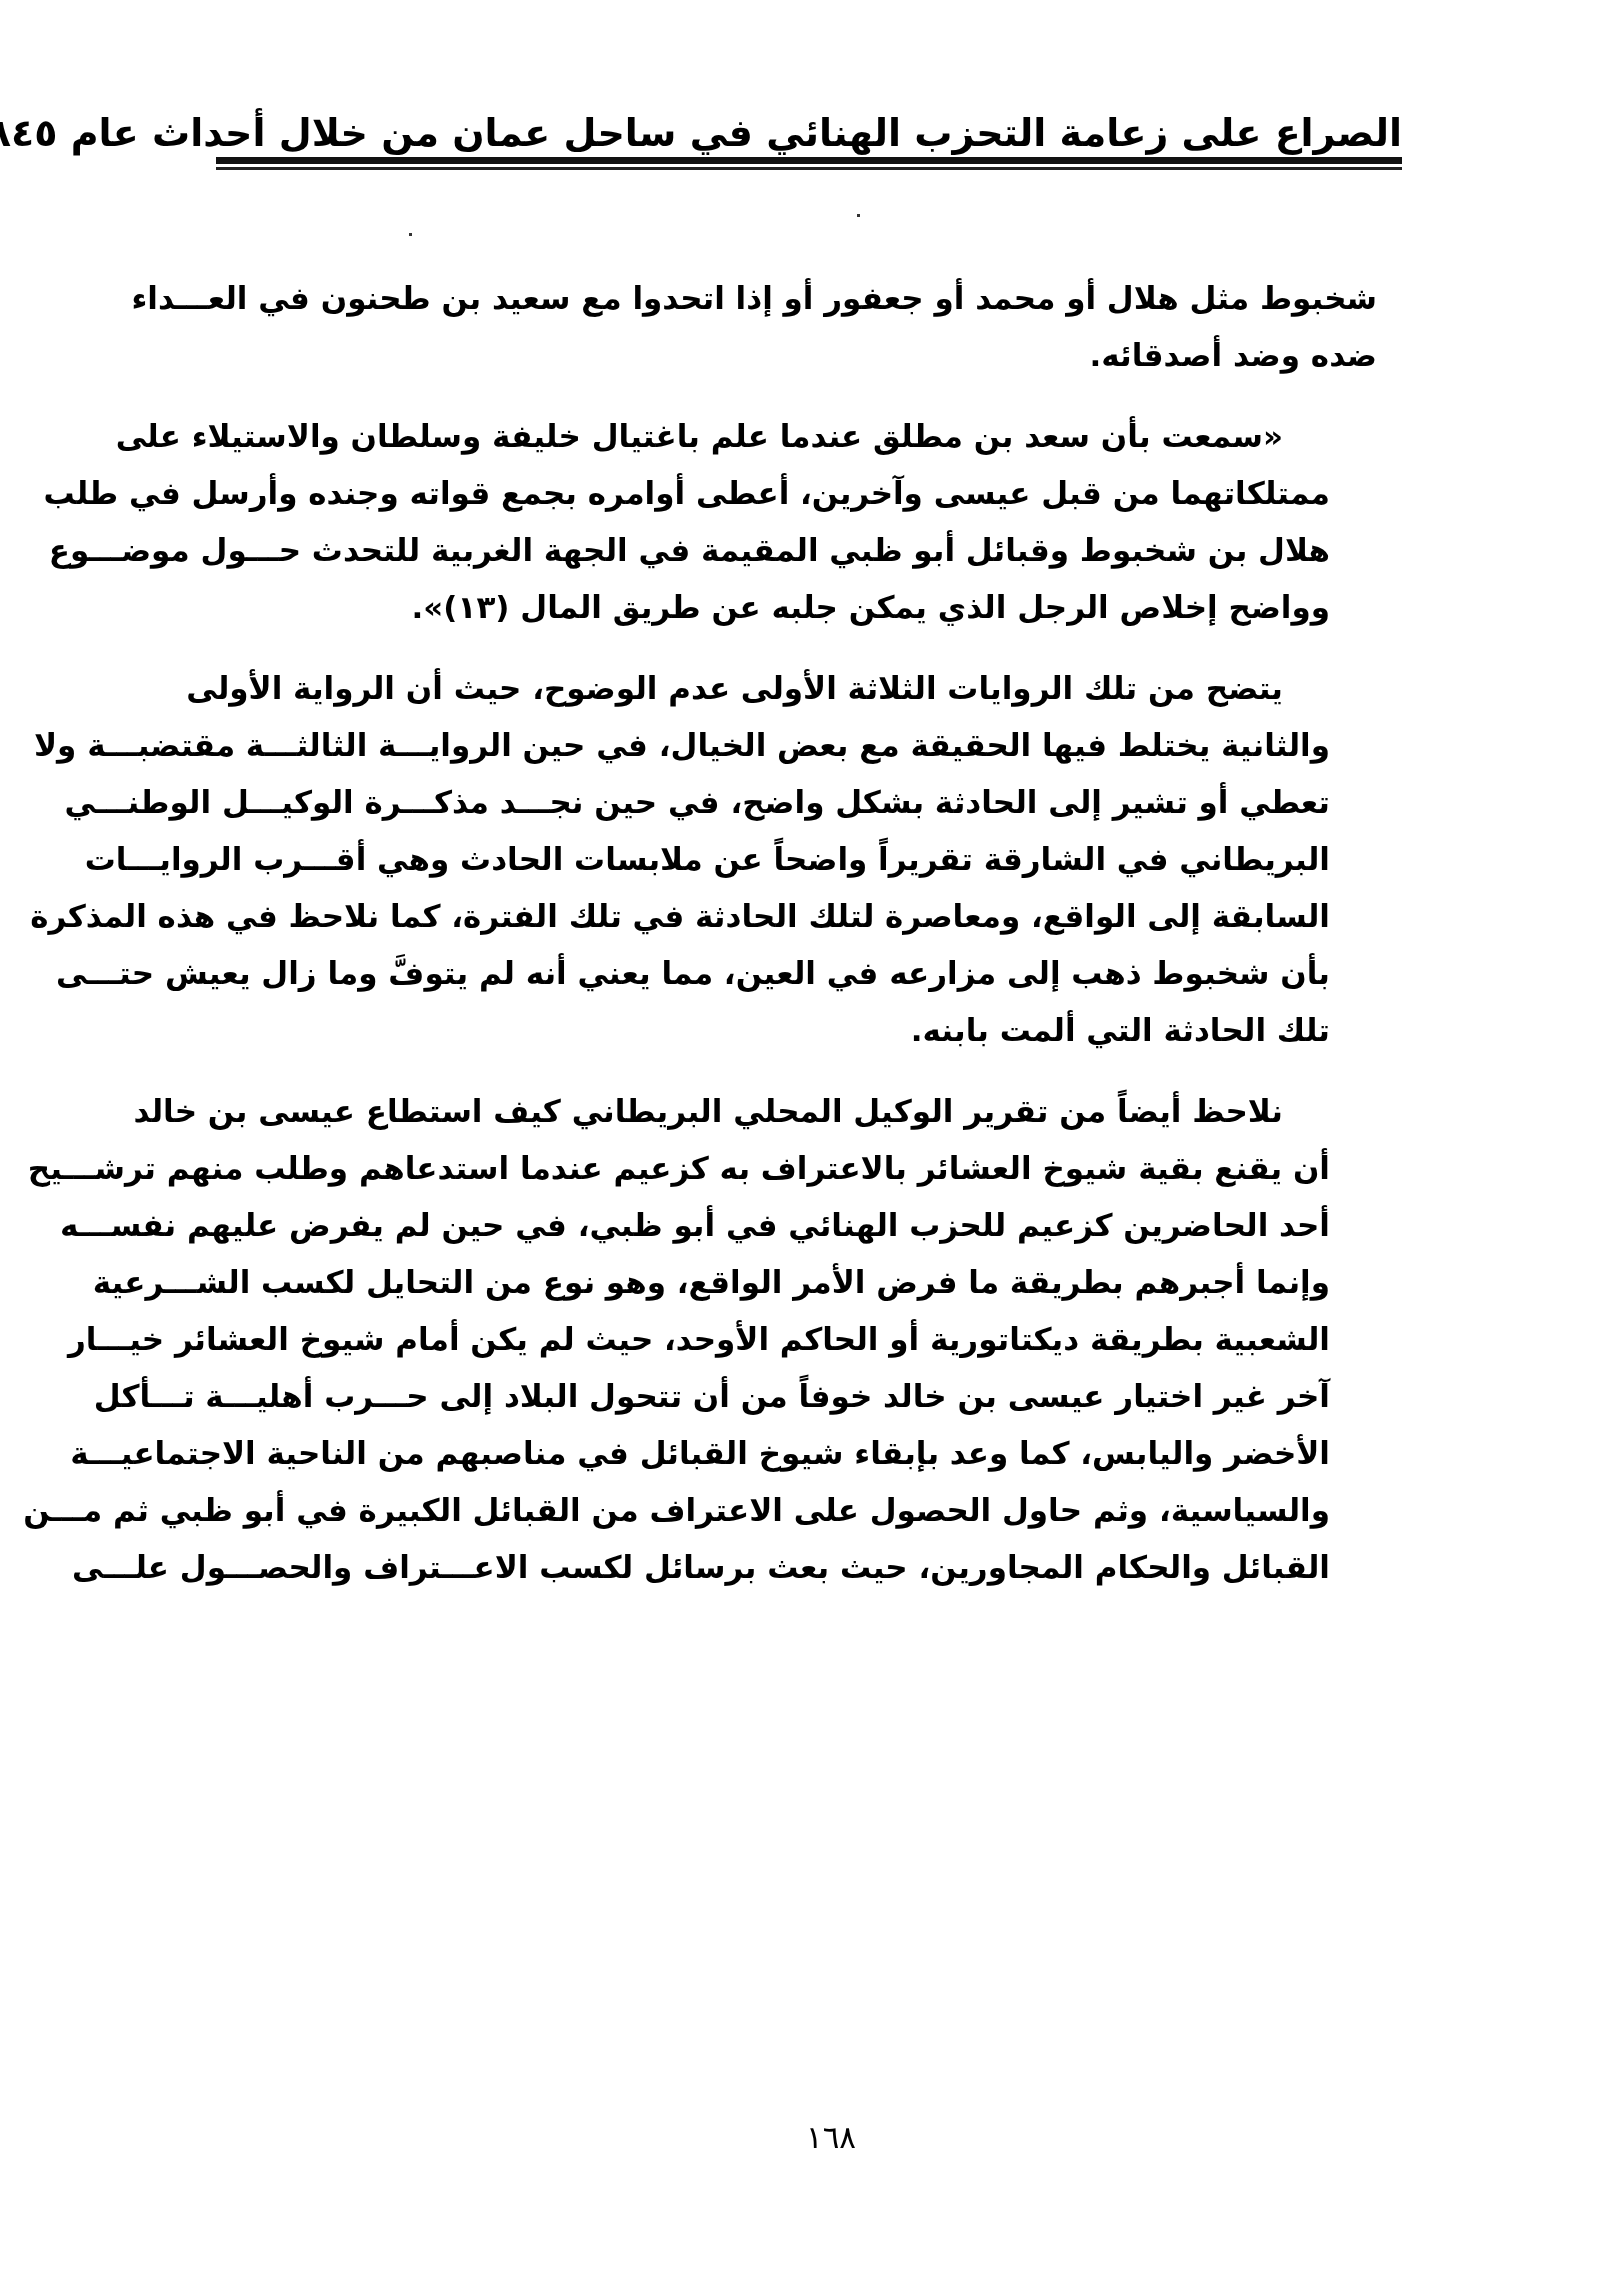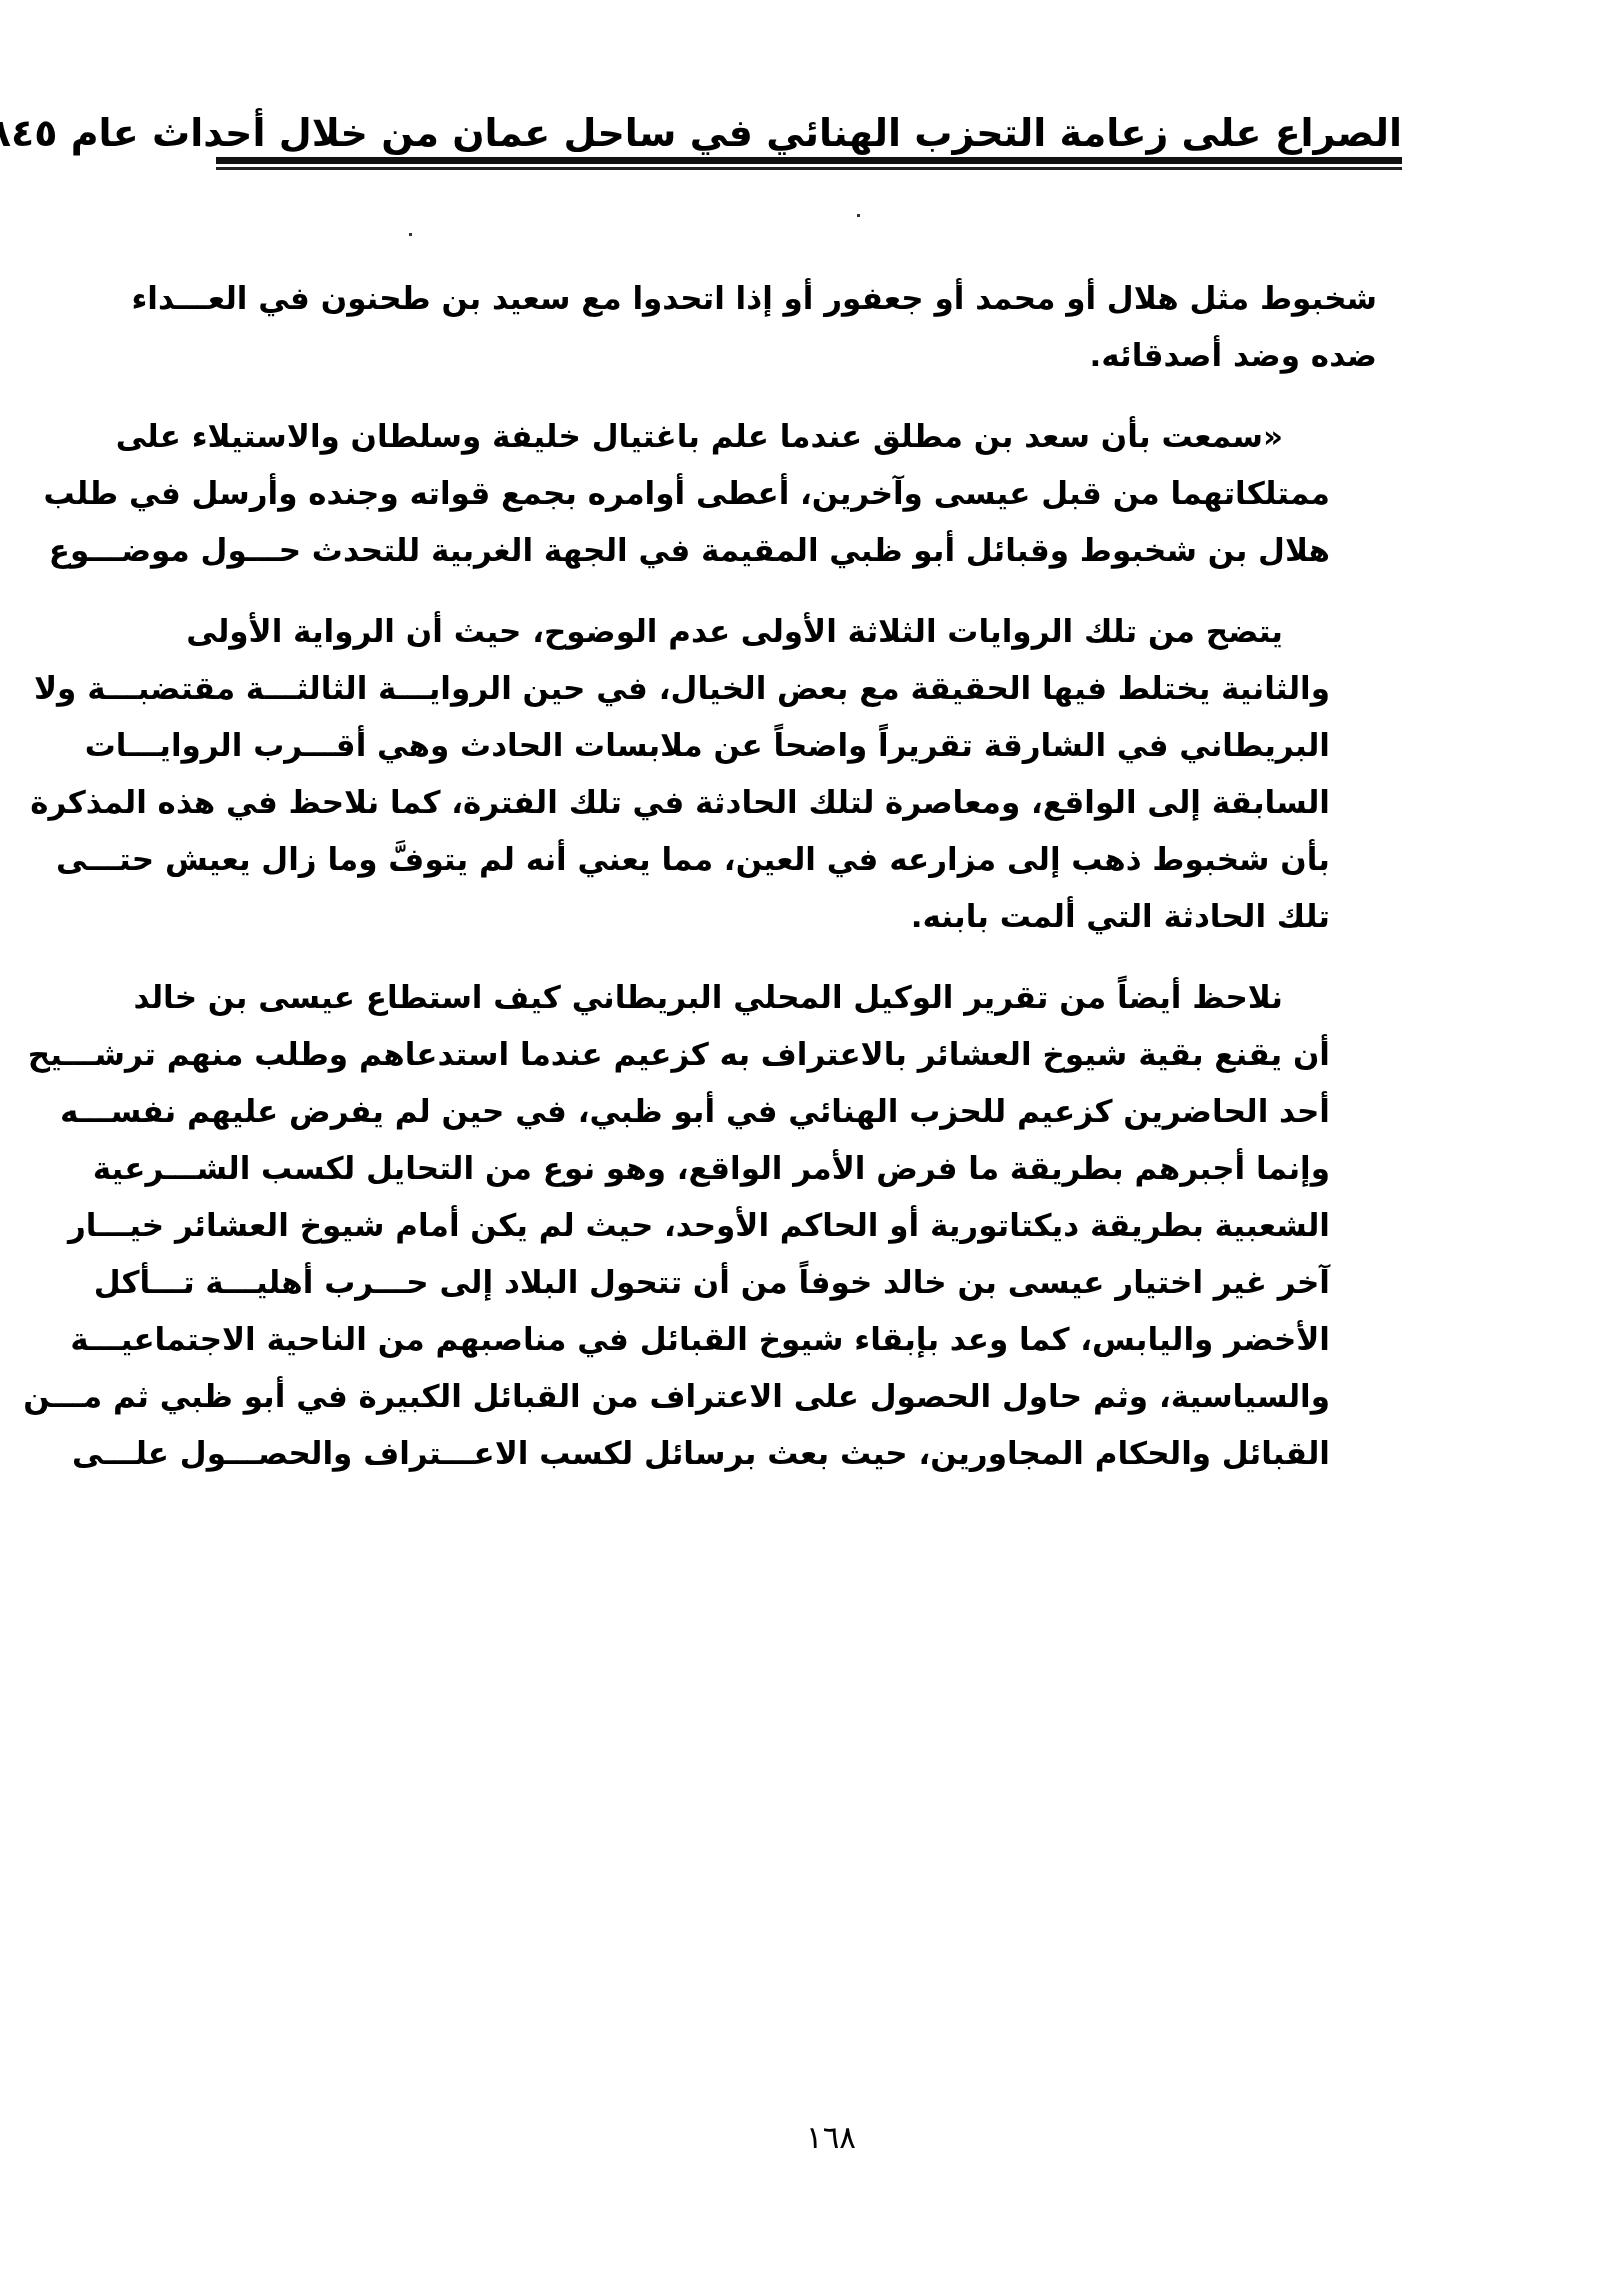--- a/index.html
+++ b/index.html
@@ -128,25 +128,27 @@
 
     <div class="para">
       <span class="line first">شخبوط مثل هلال أو محمد أو جعفور أو إذا اتحدوا مع سعيد بن طحنون في العـــداء</span>
       <span class="line last">ضده وضد أصدقائه.</span>
     </div>
 
     <div class="para indent">
       <span class="line first">«سمعت بأن سعد بن مطلق عندما علم باغتيال خليفة وسلطان والاستيلاء على</span>
       <span class="line">ممتلكاتهما من قبل عيسى وآخرين، أعطى أوامره بجمع قواته وجنده وأرسل في طلب</span>
       <span class="line">هلال بن شخبوط وقبائل أبو ظبي المقيمة في الجهة الغربية للتحدث حـــول موضـــوع</span>
+      <span class="line last">وواضح إخلاص الرجل الذي يمكن جلبه عن طريق المال (١٣)».</span>
     </div>
 
     <div class="para indent">
       <span class="line first">يتضح من تلك الروايات الثلاثة الأولى عدم الوضوح، حيث أن الرواية الأولى</span>
       <span class="line">والثانية يختلط فيها الحقيقة مع بعض الخيال، في حين الروايـــة الثالثـــة مقتضبـــة ولا</span>
+      <span class="line">تعطي أو تشير إلى الحادثة بشكل واضح، في حين نجـــد مذكـــرة الوكيـــل الوطنـــي</span>
       <span class="line">البريطاني في الشارقة تقريراً واضحاً عن ملابسات الحادث وهي أقـــرب الروايـــات</span>
       <span class="line">السابقة إلى الواقع، ومعاصرة لتلك الحادثة في تلك الفترة، كما نلاحظ في هذه المذكرة</span>
       <span class="line">بأن شخبوط ذهب إلى مزارعه في العين، مما يعني أنه لم يتوفَّ وما زال يعيش حتـــى</span>
       <span class="line last">تلك الحادثة التي ألمت بابنه.</span>
     </div>
 
     <div class="para indent">
       <span class="line first">نلاحظ أيضاً من تقرير الوكيل المحلي البريطاني كيف استطاع عيسى بن خالد</span>
       <span class="line">أن يقنع بقية شيوخ العشائر بالاعتراف به كزعيم عندما استدعاهم وطلب منهم ترشـــيح</span>
       <span class="line">أحد الحاضرين كزعيم للحزب الهنائي في أبو ظبي، في حين لم يفرض عليهم نفســـه</span>

